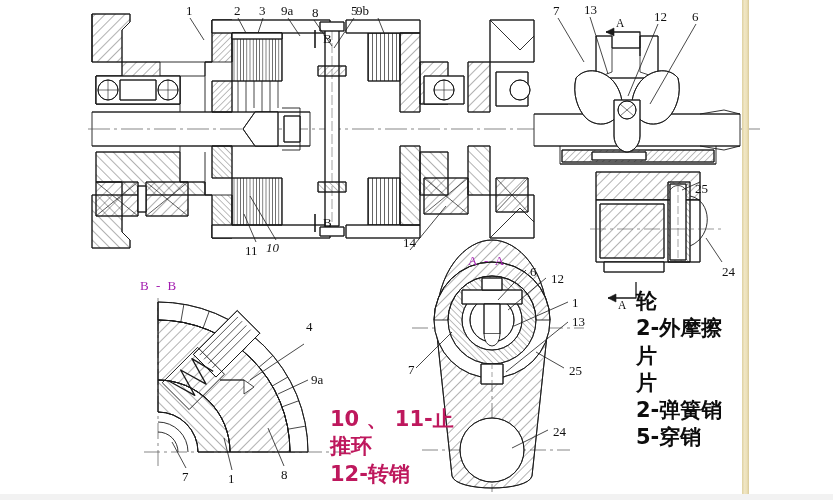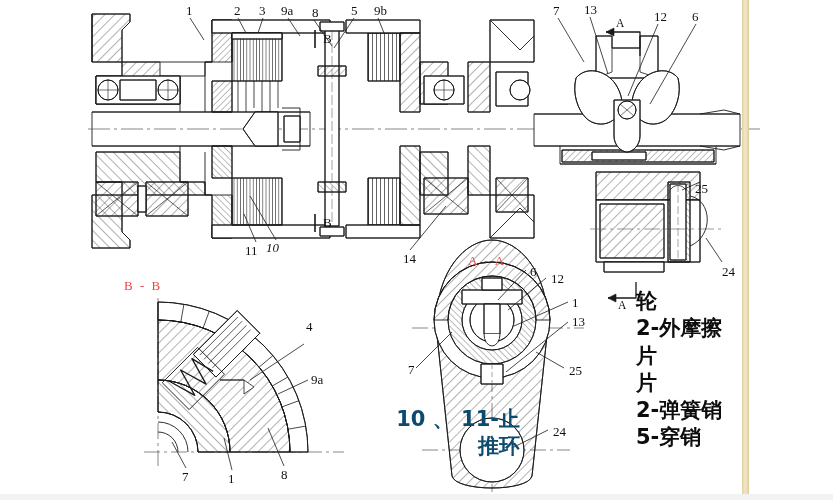--- a/index.html
+++ b/index.html
@@ -18,32 +18,32 @@
   svg.draw{position:absolute;left:0;top:0;width:833px;height:500px;overflow:visible;}
   svg.draw *{shape-rendering:geometricPrecision;}
 
   
   .num{position:absolute;font-family:"Liberation Serif",serif;font-size:13px;
        color:#111;line-height:1;white-space:nowrap;}
   .num.sm{font-size:11.5px;}
 
   
   .sectitle{position:absolute;font-family:"Liberation Serif",serif;
-            font-size:13px;letter-spacing:2px;color:#ef4444;white-space:nowrap;}
+            font-size:13px;letter-spacing:2px;color:#a21caf;white-space:nowrap;}
 
   
   .legend{position:absolute;left:636px;top:288px;width:110px;
           font-family:"DejaVu Sans",sans-serif;font-weight:bold;
           font-size:21px;line-height:1.30;color:#0d0d0d;letter-spacing:0px;}
   .legend div{white-space:nowrap;}
 
   
   .caption{position:absolute;left:330px;top:406px;width:190px;
            font-family:"DejaVu Sans",sans-serif;font-weight:bold;
-           font-size:21px;line-height:1.30;color:#0c4a6e;text-align:right;}
+           font-size:21px;line-height:1.30;color:#be185d;}
   .caption div{white-space:nowrap;}
 </style>
 </head>
 <body>
 
 <div id="stage">
 
   <svg class="draw" viewBox="0 0 833 500">
     <defs>
 
@@ -402,43 +402,43 @@
       <path d="M608 298 L636 298 L636 282" stroke-width="1.3"></path>
       <path d="M608 298 L616 294 L616 302 Z" fill="#1a1a1a" stroke-width="0.6"></path>
 
     </g>
   </svg>
 
   <div class="tan-band" style="left:742px;"></div>
 
   <div class="bottom-strip"></div>
 
-  <div class="sectitle" style="left:124px;top:278px;">B - B</div>
+  <div class="sectitle" style="left:140px;top:278px;">B - B</div>
   <div class="sectitle" style="left:468px;top:253px;">A - A</div>
 
   <div class="num" style="left:323px;top:32px;">B</div>
   <div class="num" style="left:323px;top:216px;">B</div>
   <div class="num sm" style="left:616px;top:18px;">A</div>
   <div class="num sm" style="left:618px;top:300px;">A</div>
 
   <div id="callout-layer">
       <div class="num" style="left: 186px; top: 4px;">1</div>
       <div class="num" style="left: 234px; top: 4px;">2</div>
       <div class="num" style="left: 259px; top: 4px;">3</div>
       <div class="num" style="left: 281px; top: 4px;">9a</div>
       <div class="num" style="left: 312px; top: 6px;">8</div>
       <div class="num" style="left: 351px; top: 4px;">5</div>
-      <div class="num" style="left: 374px; top: 4px;">9b</div>
+      <div class="num" style="left: 356px; top: 4px;">9b</div>
       <div class="num" style="left: 553px; top: 4px;">7</div>
       <div class="num" style="left: 584px; top: 3px;">13</div>
       <div class="num" style="left: 654px; top: 10px;">12</div>
       <div class="num" style="left: 692px; top: 10px;">6</div>
       <div class="num" style="left: 245px; top: 244px;">11</div>
       <div class="num" style="left: 266px; top: 241px; font-style: italic;">10</div>
-      <div class="num" style="left: 403px; top: 252px;">14</div>
+      <div class="num" style="left: 403px; top: 236px;">14</div>
       <div class="num" style="left: 695px; top: 182px;">25</div>
       <div class="num" style="left: 722px; top: 265px;">24</div>
       <div class="num" style="left: 306px; top: 320px;">4</div>
       <div class="num" style="left: 311px; top: 373px;">9a</div>
       <div class="num" style="left: 182px; top: 470px;">7</div>
       <div class="num" style="left: 228px; top: 472px;">1</div>
       <div class="num" style="left: 281px; top: 468px;">8</div>
       <div class="num" style="left: 530px; top: 265px;">6</div>
       <div class="num" style="left: 551px; top: 272px;">12</div>
       <div class="num" style="left: 572px; top: 296px;">1</div>
@@ -453,15 +453,16 @@
       <div>2-外摩擦</div>
       <div>片</div>
       <div>片</div>
       <div>2-弹簧销</div>
       <div>5-穿销</div>
     </div>
 
   <div class="caption" id="caption-block">
       <div>10 、 11-止</div>
       <div>推环</div>
+      <div>12-转销</div>
     </div>
 
 </div>
 
 </body></html>

